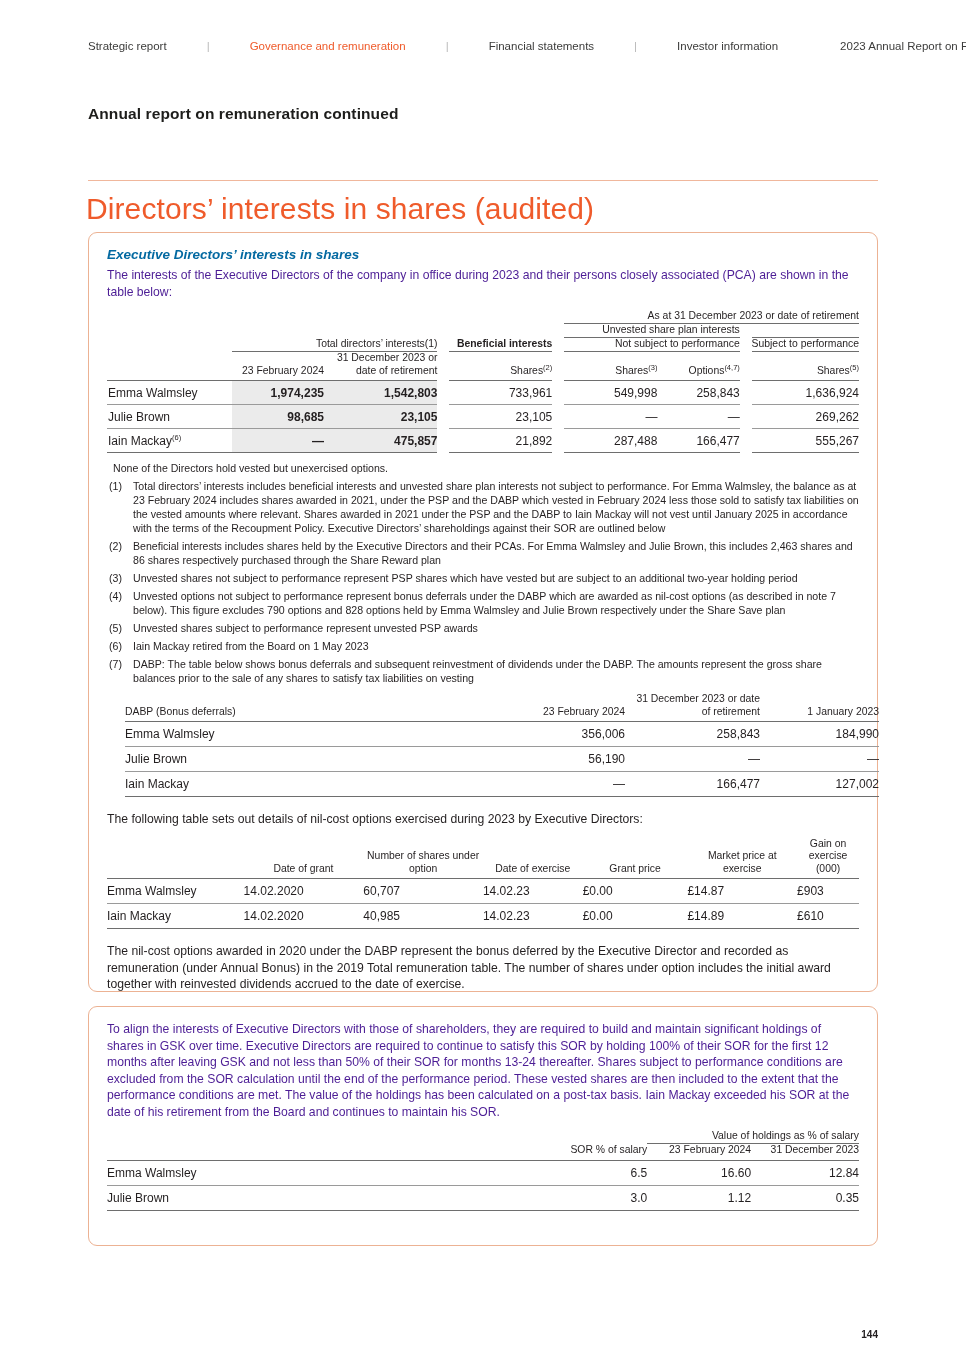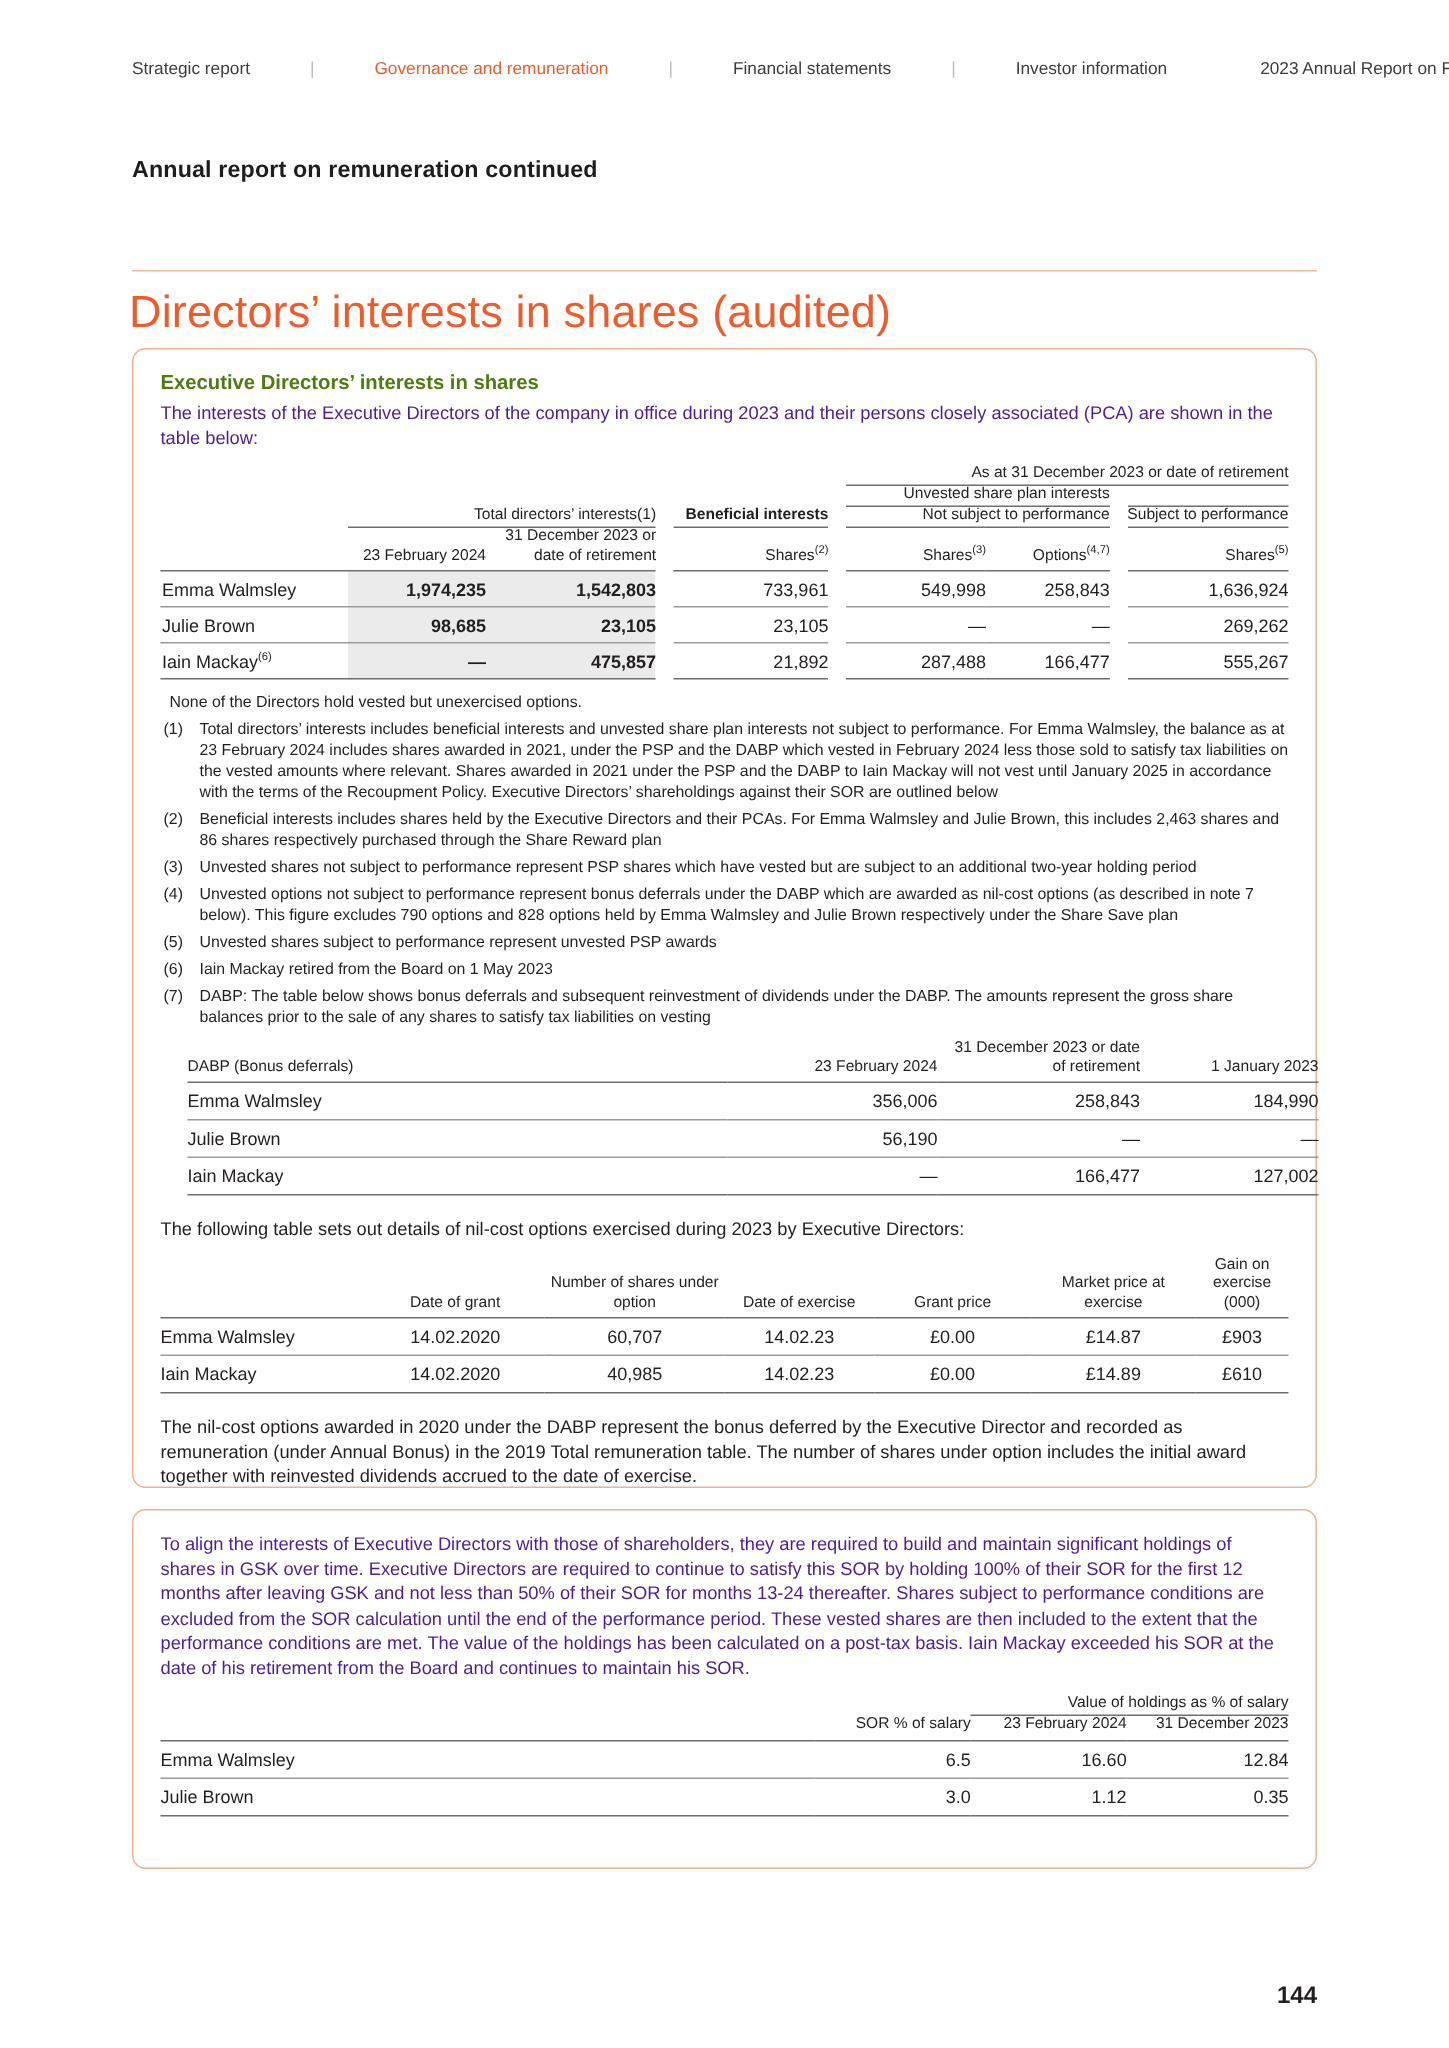--- a/index.html
+++ b/index.html
@@ -70,22 +70,23 @@
     border: 1px solid #ecb293;
     border-radius: 9px;
     padding: 14px 18px 14px 18px;
   }
   #panel-interests { top: 232px; height: 760px; }
   #panel-sor { top: 1006px; height: 240px; }
 
   .panel-title {
     font-size: 13.5px;
     font-weight: bold;
-    color: #4d7c0f;
+    color: #0369a1;
     margin: 0 0 5px 0;
+    font-style: italic;
   }
   .panel-intro {
     font-size: 12.2px;
     line-height: 16.5px;
     color: #4c1d95;
     margin: 0;
   }
 
   
   table { border-collapse: collapse; width: 100%; }
@@ -192,21 +193,21 @@
     line-height: 12.5px;
     padding-bottom: 3px;
     border-bottom: 1px solid #6e6e6e;
     white-space: nowrap;
   }
   .t-options .hdr.left { text-align: left; border-bottom: 1px solid #6e6e6e; }
   .t-options tbody td {
     font-size: 12px;
     padding: 5px 0;
     border-bottom: 1px solid #9a9a9a;
-    text-align: center;
+    text-align: left;
   }
   .t-options tbody td.name { text-align: left; }
   .t-options tbody tr:last-child td { border-bottom: 1px solid #6e6e6e; }
 
   
   .t-sor {
     margin-top: 10px;
     font-size: 11px;
   }
   .t-sor .spangroup {
@@ -229,21 +230,21 @@
     padding: 5px 0;
     border-bottom: 1px solid #9a9a9a;
     text-align: right;
   }
   .t-sor tbody td.name { text-align: left; }
   .t-sor tbody tr:last-child td { border-bottom: 1px solid #6e6e6e; }
 
   .page-number {
     position: absolute;
     right: 88px; bottom: 25px;
-    font-size: 16px;
+    font-size: 10px;
     font-weight: bold;
     color: #231f20;
   }
 </style>
 </head>
 <body>
 
 <div class="topnav">
   <span class="crumb">Strategic report</span>
   <span class="sep">|</span>

